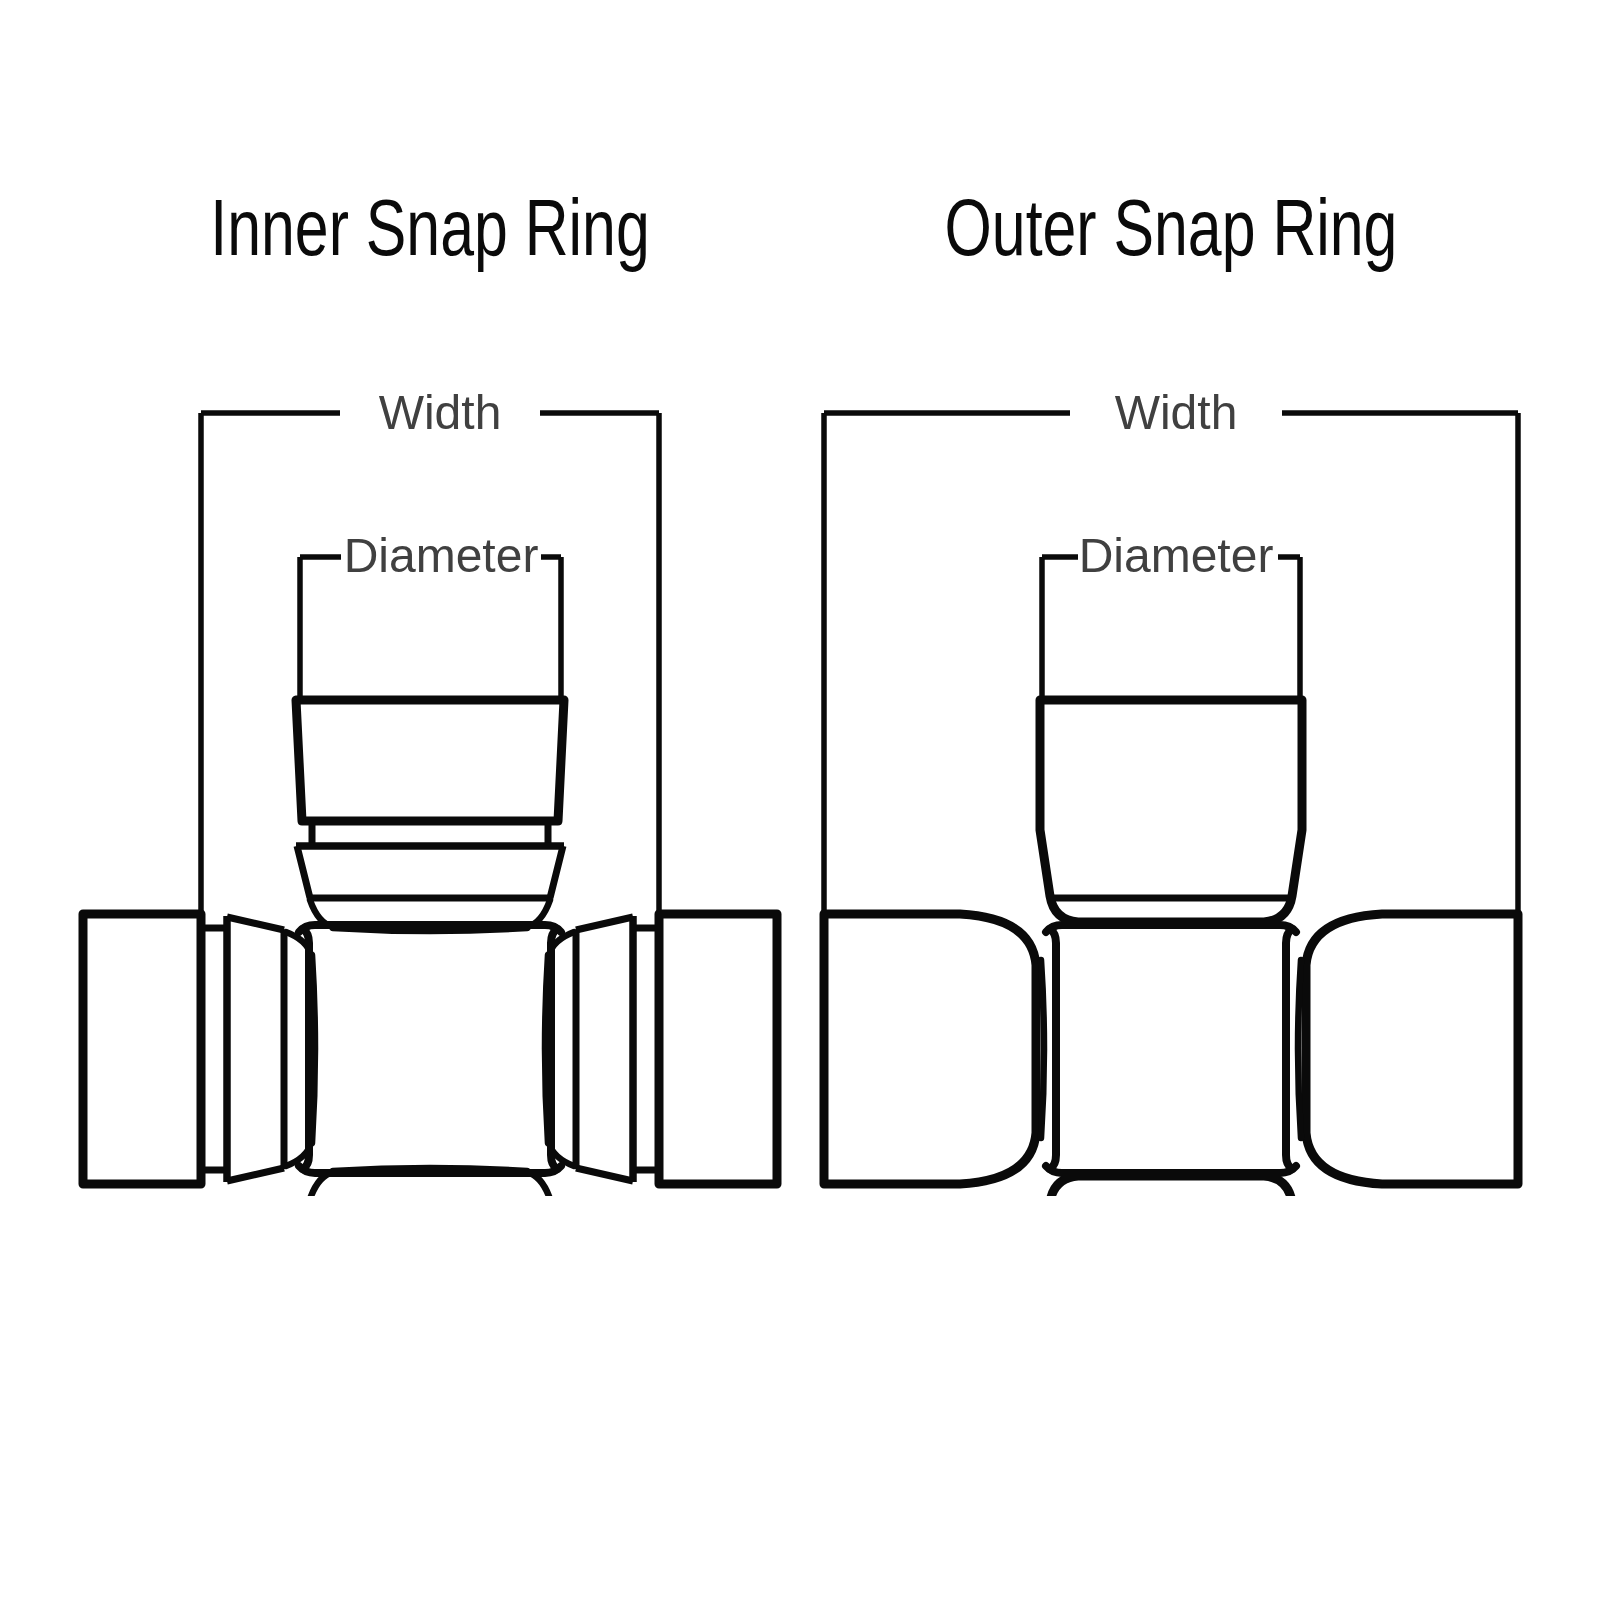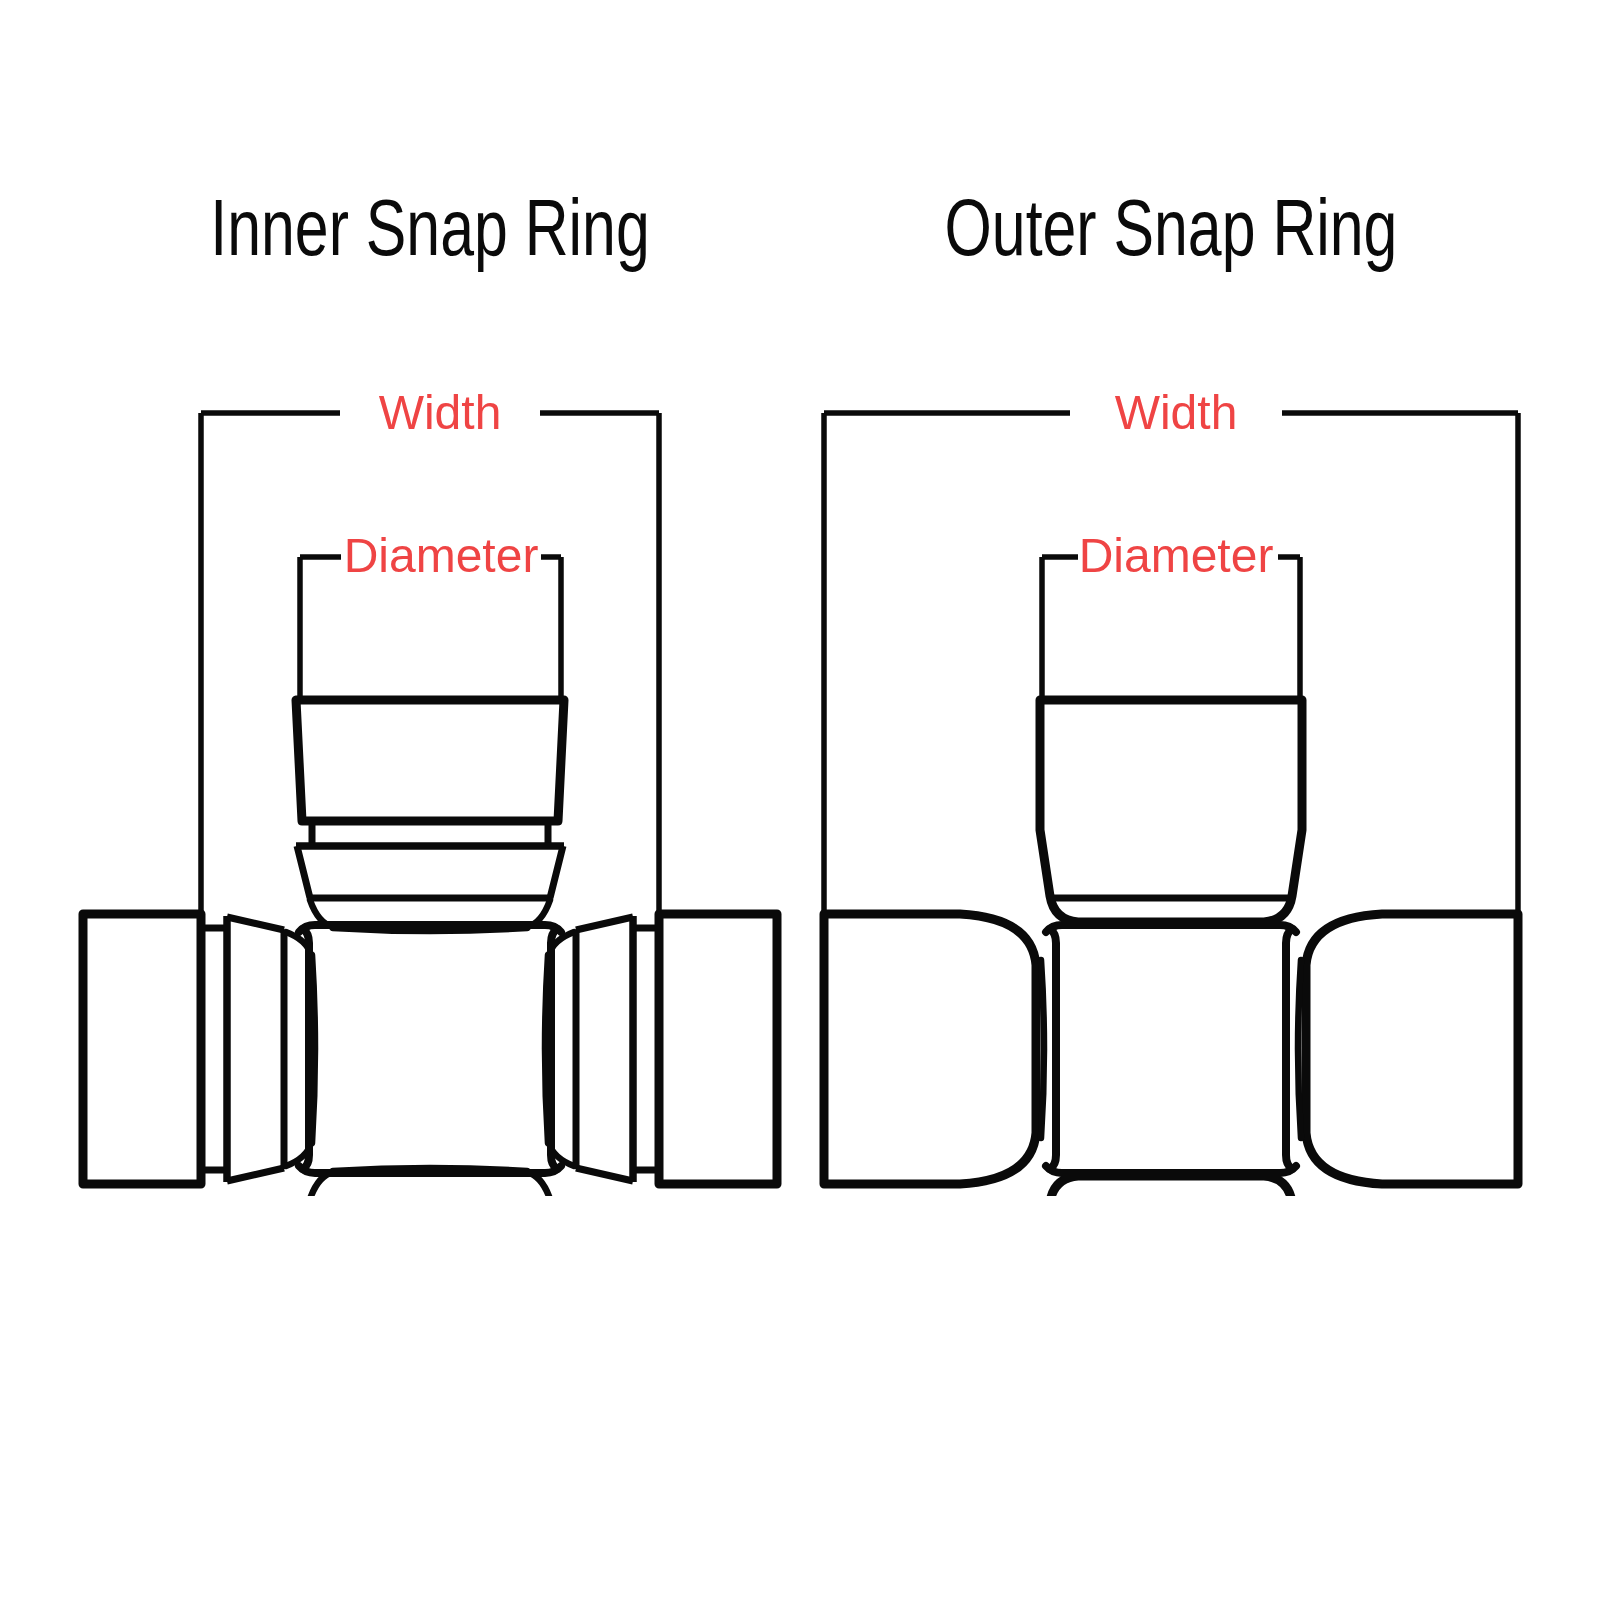--- a/index.html
+++ b/index.html
@@ -7,21 +7,21 @@
     position:relative;width:1600px;height:1196px;background:#ffffff;
     font-family:"Liberation Sans","DejaVu Sans",sans-serif;overflow:hidden;
   }
   .drawing{position:absolute;left:0;top:0;width:1600px;height:1600px;}
   .title{
     position:absolute;top:188px;font-size:80px;line-height:1;color:#0a0a0a;
     white-space:nowrap;transform:translateX(-50%) scaleX(0.76);transform-origin:center;
     font-weight:400;letter-spacing:0;
   }
   .dim-label{
-    position:absolute;font-size:48px;line-height:1;color:#ef4444;white-space:nowrap;
+    position:absolute;font-size:48px;line-height:1;color:#404040;white-space:nowrap;
     transform:translateX(-50%);font-weight:400;
   }
   .title.inner{left:430px;}
   .title.outer{left:1171px;}
   .w-label.inner{left:440px;top:389px;}
   .w-label.outer{left:1176px;top:389px;}
   .d-label.inner{left:441px;top:532px;}
   .d-label.outer{left:1176px;top:532px;}
 </style>
 </head>

